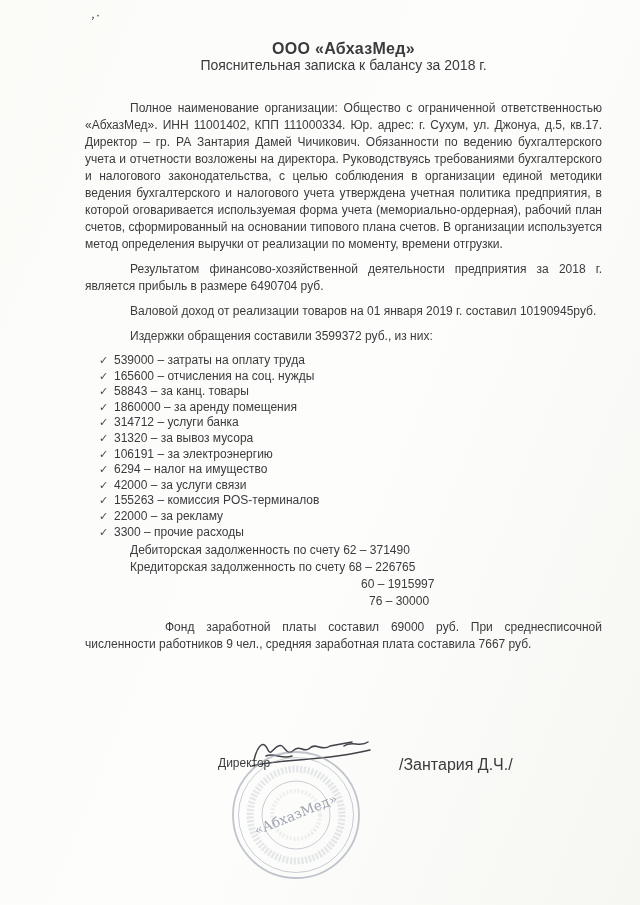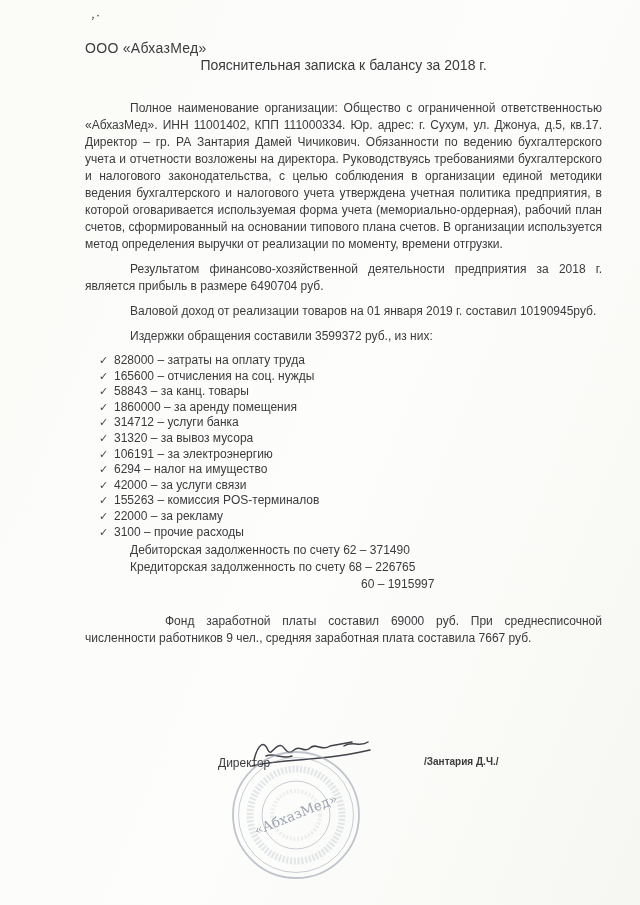--- a/index.html
+++ b/index.html
@@ -14,42 +14,42 @@
     background: linear-gradient(112deg, #fbfbf8 0%, #fdfdfc 55%, #f6f6f2 100%);
     overflow: hidden;
     color: #3b3b3e;
   }
   .content {
     padding: 40px 38px 0 85px;
     font-size: 12px;
     line-height: 17px;
   }
   .doc-title {
-    margin: 0; 
-    font-size: 14px; font-weight: 400; letter-spacing: .3px;
+    margin: 0; text-align: center;
+    font-size: 16px; font-weight: 700; letter-spacing: .3px;
   }
   .doc-subtitle {
     margin: 0 0 26px 0; text-align: center;
     font-size: 14px; font-weight: 400;
   }
   p.para { margin: 0 0 8px 0; text-align: justify; text-indent: 45px; }
-  p.closing { margin-top: 20px; text-indent: 80px; }
+  p.closing { margin-top: 9px; text-indent: 80px; }
   ul.expenses { list-style: none; margin: 3px 0 0 0; padding: 0 0 0 14px; }
   ul.expenses li { display: flex; line-height: 15.6px; }
   .check { width: 15px; flex: 0 0 15px; font-size: 11px; color: #45474b; }
   .debts { margin-top: 2px; }
   .debt-line { padding-left: 45px; line-height: 17px; }
   .debt-line.sub1 { padding-left: 276px; }
   .debt-line.sub2 { padding-left: 284px; }
   .artifact {
     position: absolute; left: 92px; top: 6px;
     font-size: 14px; color: #4a4a4a; transform: rotate(14deg);
   }
   .sig-label { position: absolute; left: 218px; top: 756px; font-size: 12px; color: #3b3b3e; }
-  .sig-name  { position: absolute; left: 424px; top: 756px; font-size: 10px; color: #3b3b3e; font-weight: bold; }
+  .sig-name  { position: absolute; left: 399px; top: 756px; font-size: 16px; color: #3b3b3e; }
   .signature-svg { position: absolute; left: 248px; top: 730px; }
   .stamp-svg { position: absolute; left: 229px; top: 748px; opacity: .85; }
 </style>
 </head>
 <body>
 
 <div class="page">
 
   <div class="artifact">,·</div>
 
@@ -58,21 +58,21 @@
     <h2 class="doc-subtitle">Пояснительная записка к балансу за 2018 г.</h2>
 
     <p class="para">Полное наименование организации: Общество с ограниченной ответственностью «АбхазМед». ИНН 11001402, КПП 111000334. Юр. адрес: г. Сухум, ул. Джонуа, д.5, кв.17. Директор – гр. РА Зантария Дамей Чичикович. Обязанности по ведению бухгалтерского учета и отчетности возложены на директора. Руководствуясь требованиями бухгалтерского и налогового законодательства, с целью соблюдения в организации единой методики ведения бухгалтерского и налогового учета утверждена учетная политика предприятия, в которой оговаривается используемая форма учета (мемориально-ордерная), рабочий план счетов, сформированный на основании типового плана счетов. В организации используется метод определения выручки от реализации по моменту, времени отгрузки.</p>
     <p class="para">Результатом финансово-хозяйственной деятельности предприятия за 2018 г. является прибыль в размере 6490704 руб.</p>
     <p class="para">Валовой доход от реализации товаров на 01 января 2019 г. составил  10190945руб.</p>
     <p class="para">Издержки обращения составили 3599372 руб., из них:</p>
 
     <ul class="expenses">
       <li>
           <span class="check">✓</span>
-          <span>828000 – затраты на оплату труда</span>
+          <span>539000 – затраты на оплату труда</span>
         </li>
       <li>
           <span class="check">✓</span>
           <span>165600 – отчисления на соц. нужды</span>
         </li>
       <li>
           <span class="check">✓</span>
           <span>58843 – за канц. товары</span>
         </li>
       <li>
@@ -102,28 +102,29 @@
       <li>
           <span class="check">✓</span>
           <span>155263 – комиссия POS-терминалов</span>
         </li>
       <li>
           <span class="check">✓</span>
           <span>22000 – за рекламу</span>
         </li>
       <li>
           <span class="check">✓</span>
-          <span>3100 – прочие расходы</span>
+          <span>3300 – прочие расходы</span>
         </li>
     </ul>
 
     <div class="debts">
       <div class="debt-line">Дебиторская задолженность по счету 62 – 371490</div>
       <div class="debt-line">Кредиторская задолженность по счету 68 – 226765</div>
       <div class="debt-line sub1">60 – 1915997</div>
+      <div class="debt-line sub2">76 – 30000</div>
     </div>
 
     <p class="para closing">Фонд заработной платы составил 69000 руб. При среднесписочной численности работников 9 чел.,  средняя заработная плата составила 7667 руб.</p>
   </div>
 
   <span class="sig-label">Директор</span>
   <span class="sig-name">/Зантария Д.Ч./</span>
 
   <svg class="signature-svg" width="140" height="46" viewBox="0 0 140 46">
     <g fill="none" stroke="#2e2f36" stroke-width="1.5" stroke-linecap="round" opacity="0.9">

